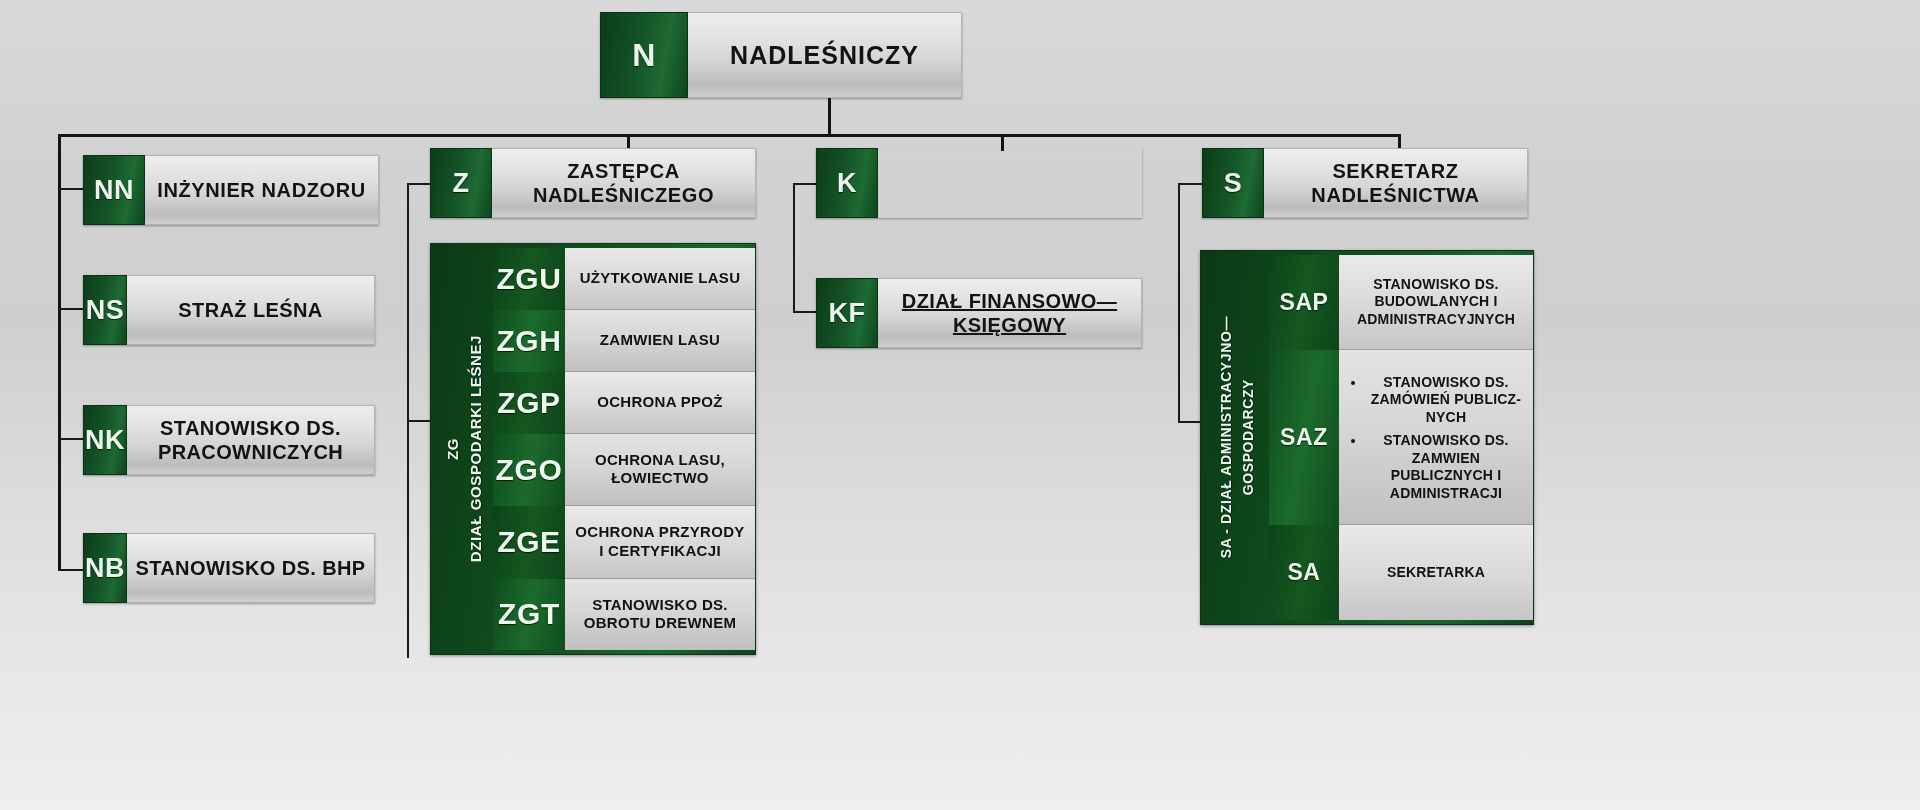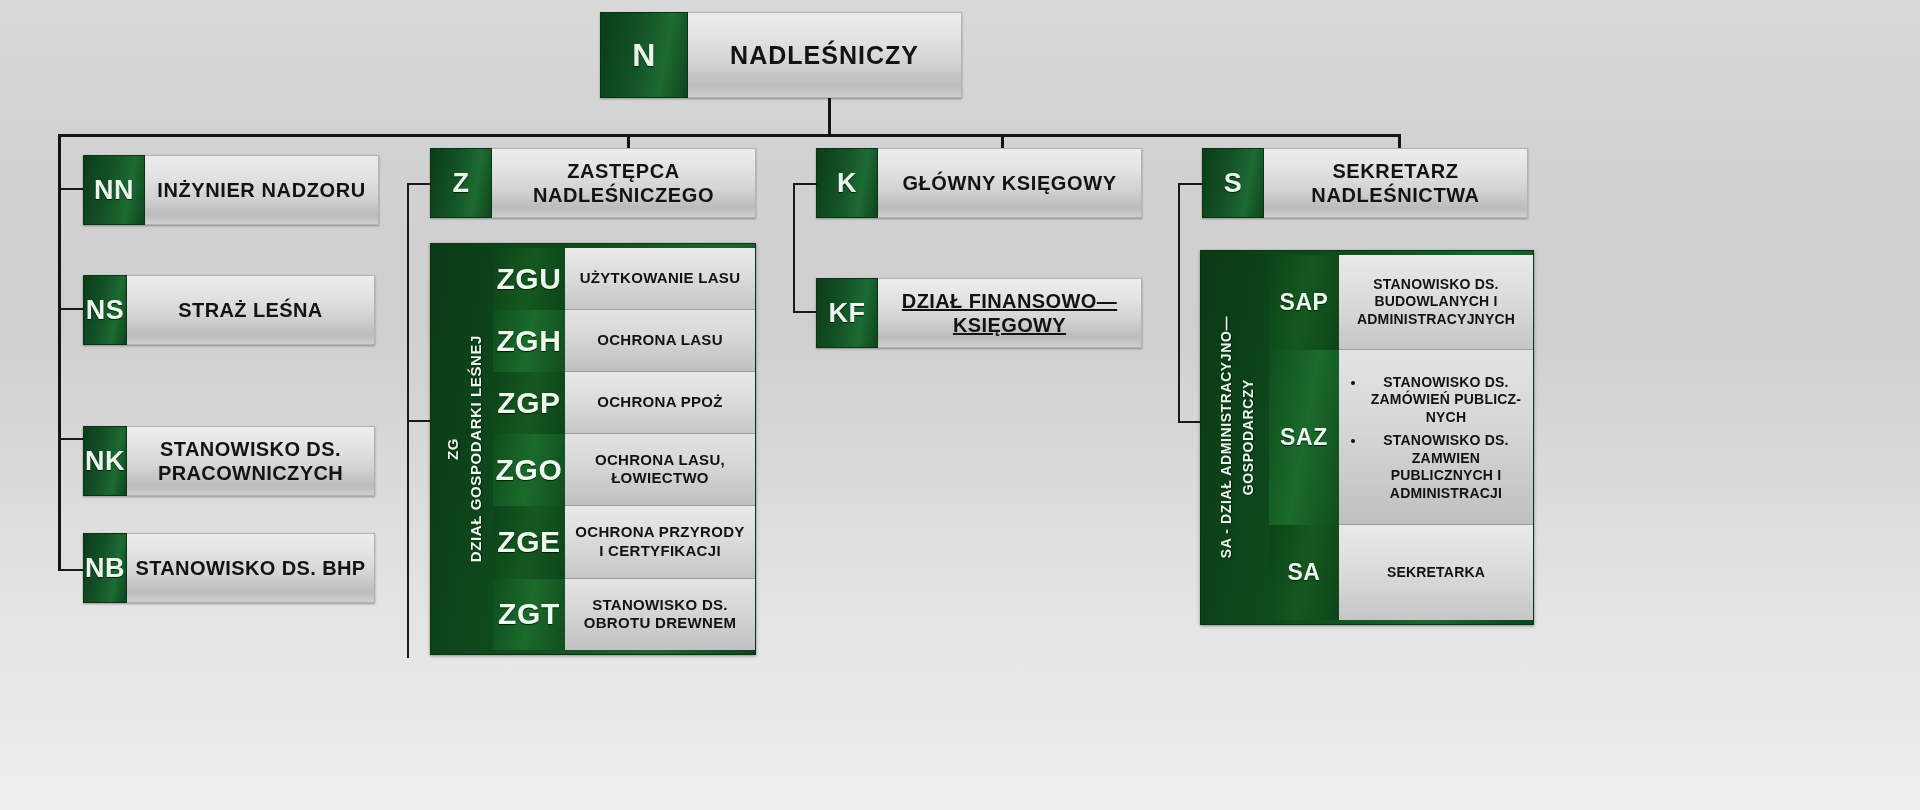--- a/index.html
+++ b/index.html
@@ -84,21 +84,21 @@
   #node-z  { left: 430px;  top: 148px; width: 326px; }
   #node-k  { left: 816px;  top: 148px; width: 326px; }
   #node-s  { left: 1202px; top: 148px; width: 326px; }
 
   
   .colA { height: 70px; width: 292px; left: 83px; }
   .colA .chip { width: 44px; font-size: 27px; }
   .colA .panel { font-size: 20px; }
 
   #node-ns { top: 275px; }
-  #node-nk { top: 426px; }
+  #node-nk { top: 405px; }
   #node-nb { top: 533px; }
 
   
   #node-kf { left: 816px; top: 278px; width: 326px; height: 70px; }
   #node-kf .chip { width: 62px; font-size: 27px; }
   #node-kf .panel { font-size: 20px; text-decoration: underline; }
 
   
   .dept {
     position: absolute;
@@ -230,21 +230,20 @@
     <div class="panel">INŻYNIER NADZORU</div>
   </div>
 
   <div class="node lvl2" id="node-z">
     <div class="chip">Z</div>
     <div class="panel">ZASTĘPCA NADLEŚNICZEGO</div>
   </div>
 
   <div class="node lvl2" id="node-k">
     <div class="chip">K</div>
-    <div class="panel">GŁÓWNY KSIĘGOWY</div>
   </div>
 
   <div class="node lvl2" id="node-s">
     <div class="chip">S</div>
     <div class="panel">SEKRETARZ NADLEŚNICTWA</div>
   </div>
 
   <div class="line v" style="left:58px; top:188px; height:383px;"></div>
   <div class="line h thin" style="left:58px; top:308px; width:27px;"></div>
   <div class="line h thin" style="left:58px; top:438px; width:27px;"></div>
@@ -274,21 +273,21 @@
       <span>ZG</span>
       <span>DZIAŁ GOSPODARKI LEŚNEJ</span>
     </div>
     <div class="dept-rows">
       <div class="dept-row">
         <div class="dept-code">ZGU</div>
         <div class="dept-text">UŻYTKOWANIE LASU</div>
       </div>
       <div class="dept-row">
         <div class="dept-code">ZGH</div>
-        <div class="dept-text">OCHRONA LASU</div>
+        <div class="dept-text">ZAMWIEN LASU</div>
       </div>
       <div class="dept-row">
         <div class="dept-code">ZGP</div>
         <div class="dept-text">OCHRONA PPOŻ</div>
       </div>
       <div class="dept-row">
         <div class="dept-code">ZGO</div>
         <div class="dept-text">OCHRONA LASU, ŁOWIECTWO</div>
       </div>
       <div class="dept-row">

